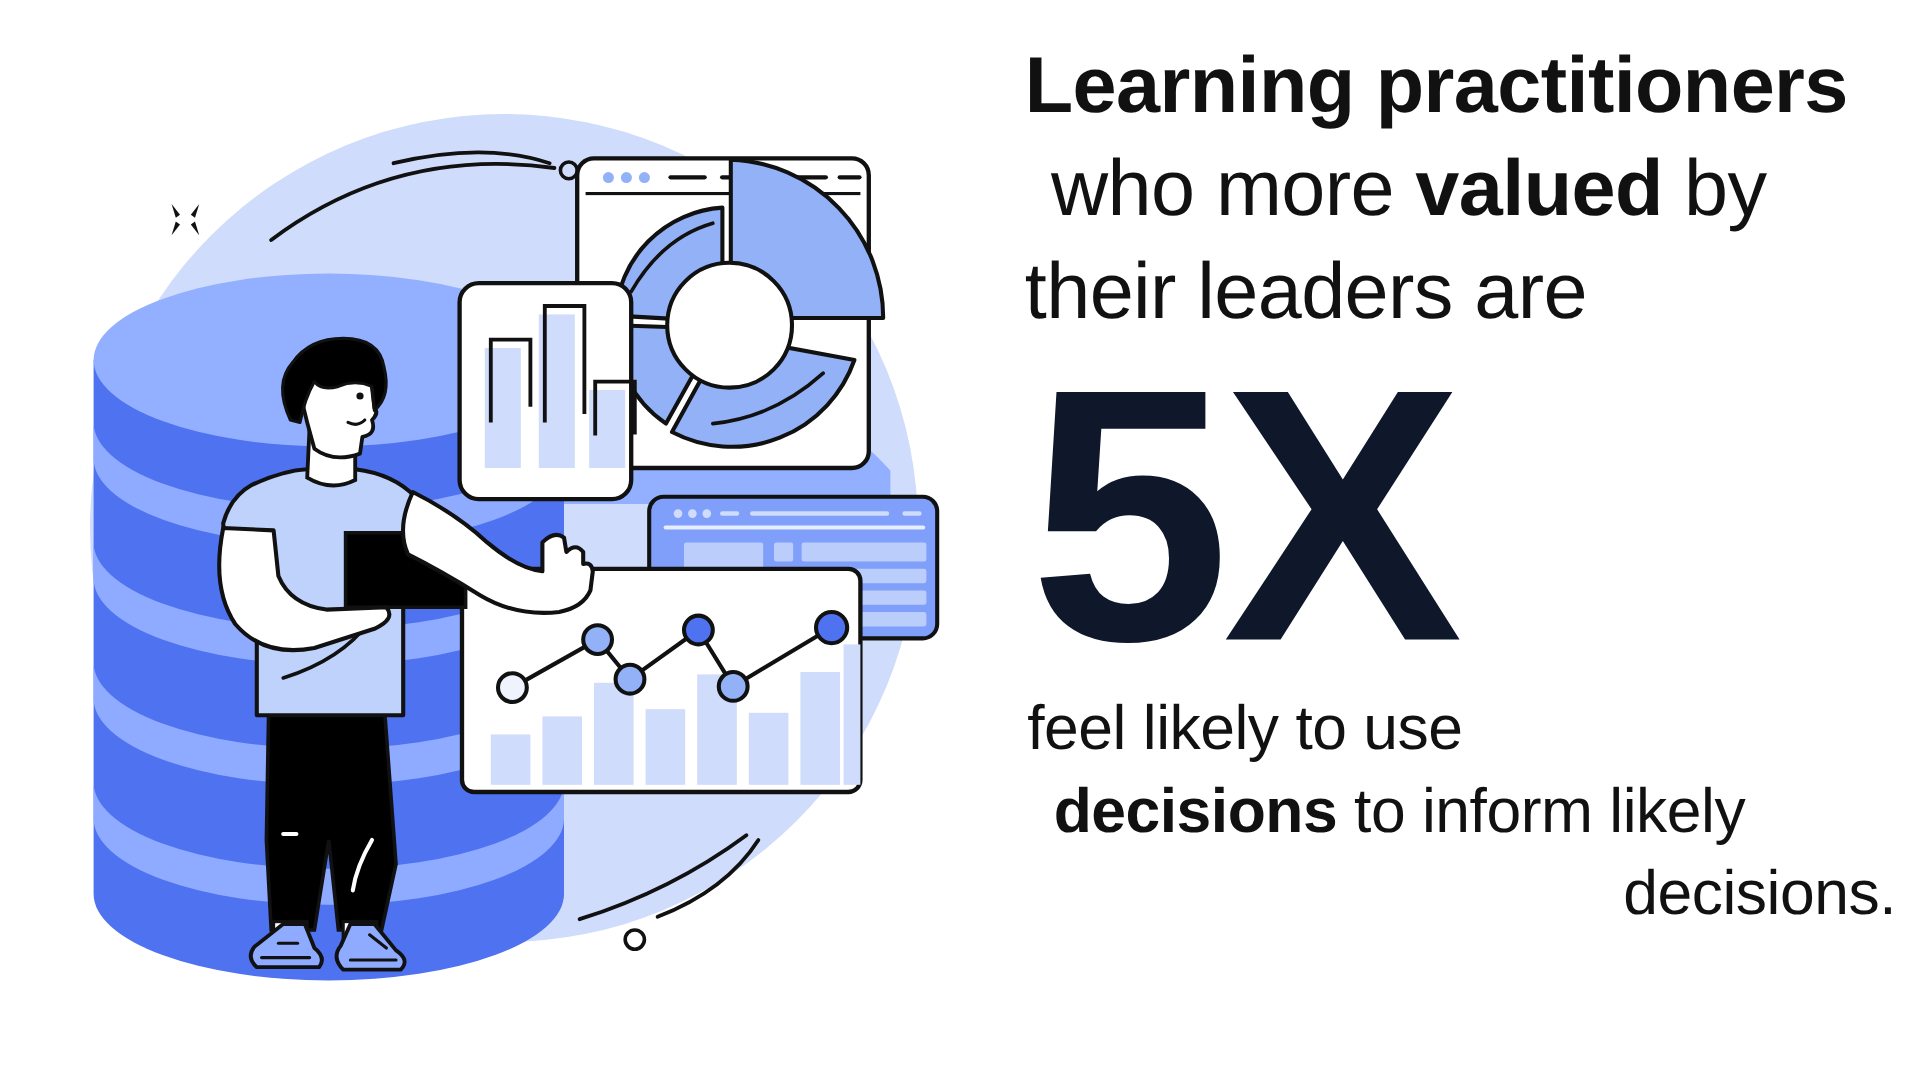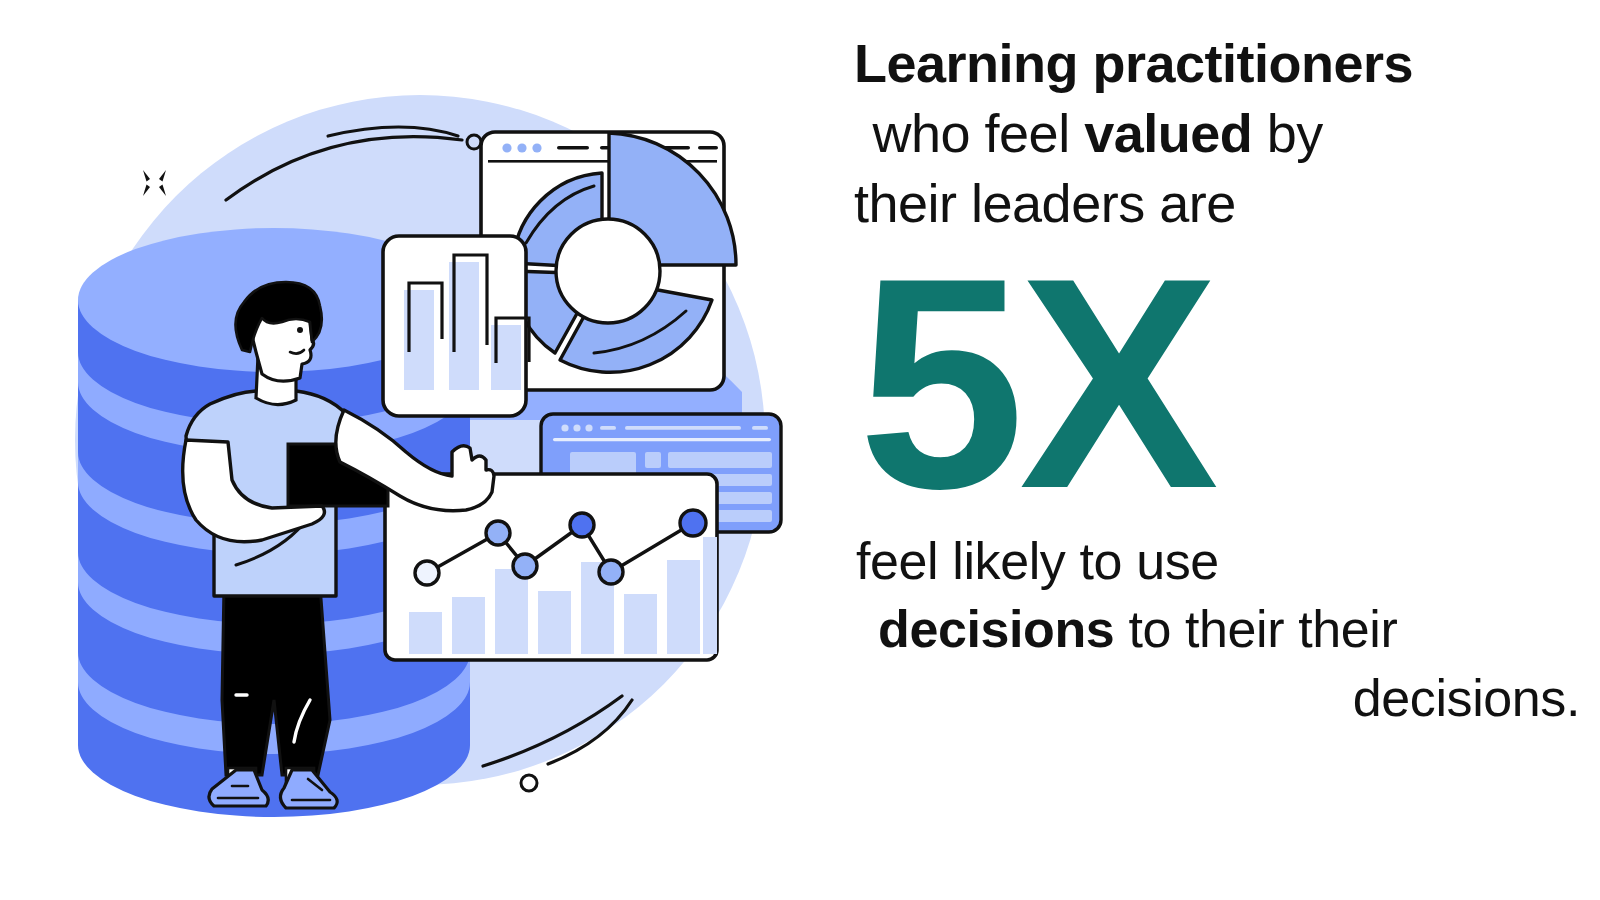--- a/index.html
+++ b/index.html
@@ -14,33 +14,33 @@
   #illustration { position:absolute; left:0; top:0; width:820px; height:900px; }
   #illustration svg { display:block; width:820px; height:900px; }
 
   
   #textcol {
     position:absolute; left:820px; top:0; width:780px; height:900px;
     display:flex; flex-direction:column; justify-content:flex-start;
     padding:28px 20px 20px 20px;
   }
   .headline {
-    font-size:54px; line-height:1.30;
+    font-size:66px; line-height:1.30;
     color:#111111; letter-spacing:-0.5px;
     text-align:left;
   }
   .headline .ln { display:block; white-space:pre; }
   .headline b { font-weight:700; }
   .headline .ln.l1 { font-weight:700; padding-left:14px; }
   .headline .ln.l2 { font-weight:400; padding-left:18px; }
   .headline .ln.l3 { font-weight:400; padding-left:14px; }
 
   .bignum {
     font-size:300px; line-height:0.92;
-    font-weight:700; color:#0f766e;
+    font-weight:700; color:#0f172a;
     letter-spacing:-6px;
     padding-left:18px;
     margin-top:6px; margin-bottom:4px;
   }
   .subline {
     font-size:52px; line-height:1.32;
     color:#111111; letter-spacing:-0.4px;
     margin-top:2px;
   }
   .subline .ln { display:block; white-space:pre; }
@@ -249,26 +249,26 @@
         <path d="M 290 352 Q 298 356 304 350" fill="none" stroke="#111" stroke-width="2.6" stroke-linecap="round"></path>
       </g>
 
     </svg>
   </div>
 
   <div id="textcol">
 
     <div class="headline">
       <span class="ln l1">Learning practitioners</span>
-      <span class="ln l2"><span> who feel </span><b>valued</b><span> by</span></span>
+      <span class="ln l2"><span> who more </span><b>valued</b><span> by</span></span>
       <span class="ln l3">their leaders are</span>
     </div>
 
     <div class="bignum">5X</div>
 
     <div class="subline">
       <span class="ln s1">feel likely to use</span>
-      <span class="ln s2"><b> decisions</b><span> to their their</span></span>
+      <span class="ln s2"><b> decisions</b><span> to inform likely</span></span>
       <span class="ln s3">decisions.</span>
     </div>
 
   </div>
 </div>
 
 </body></html>

